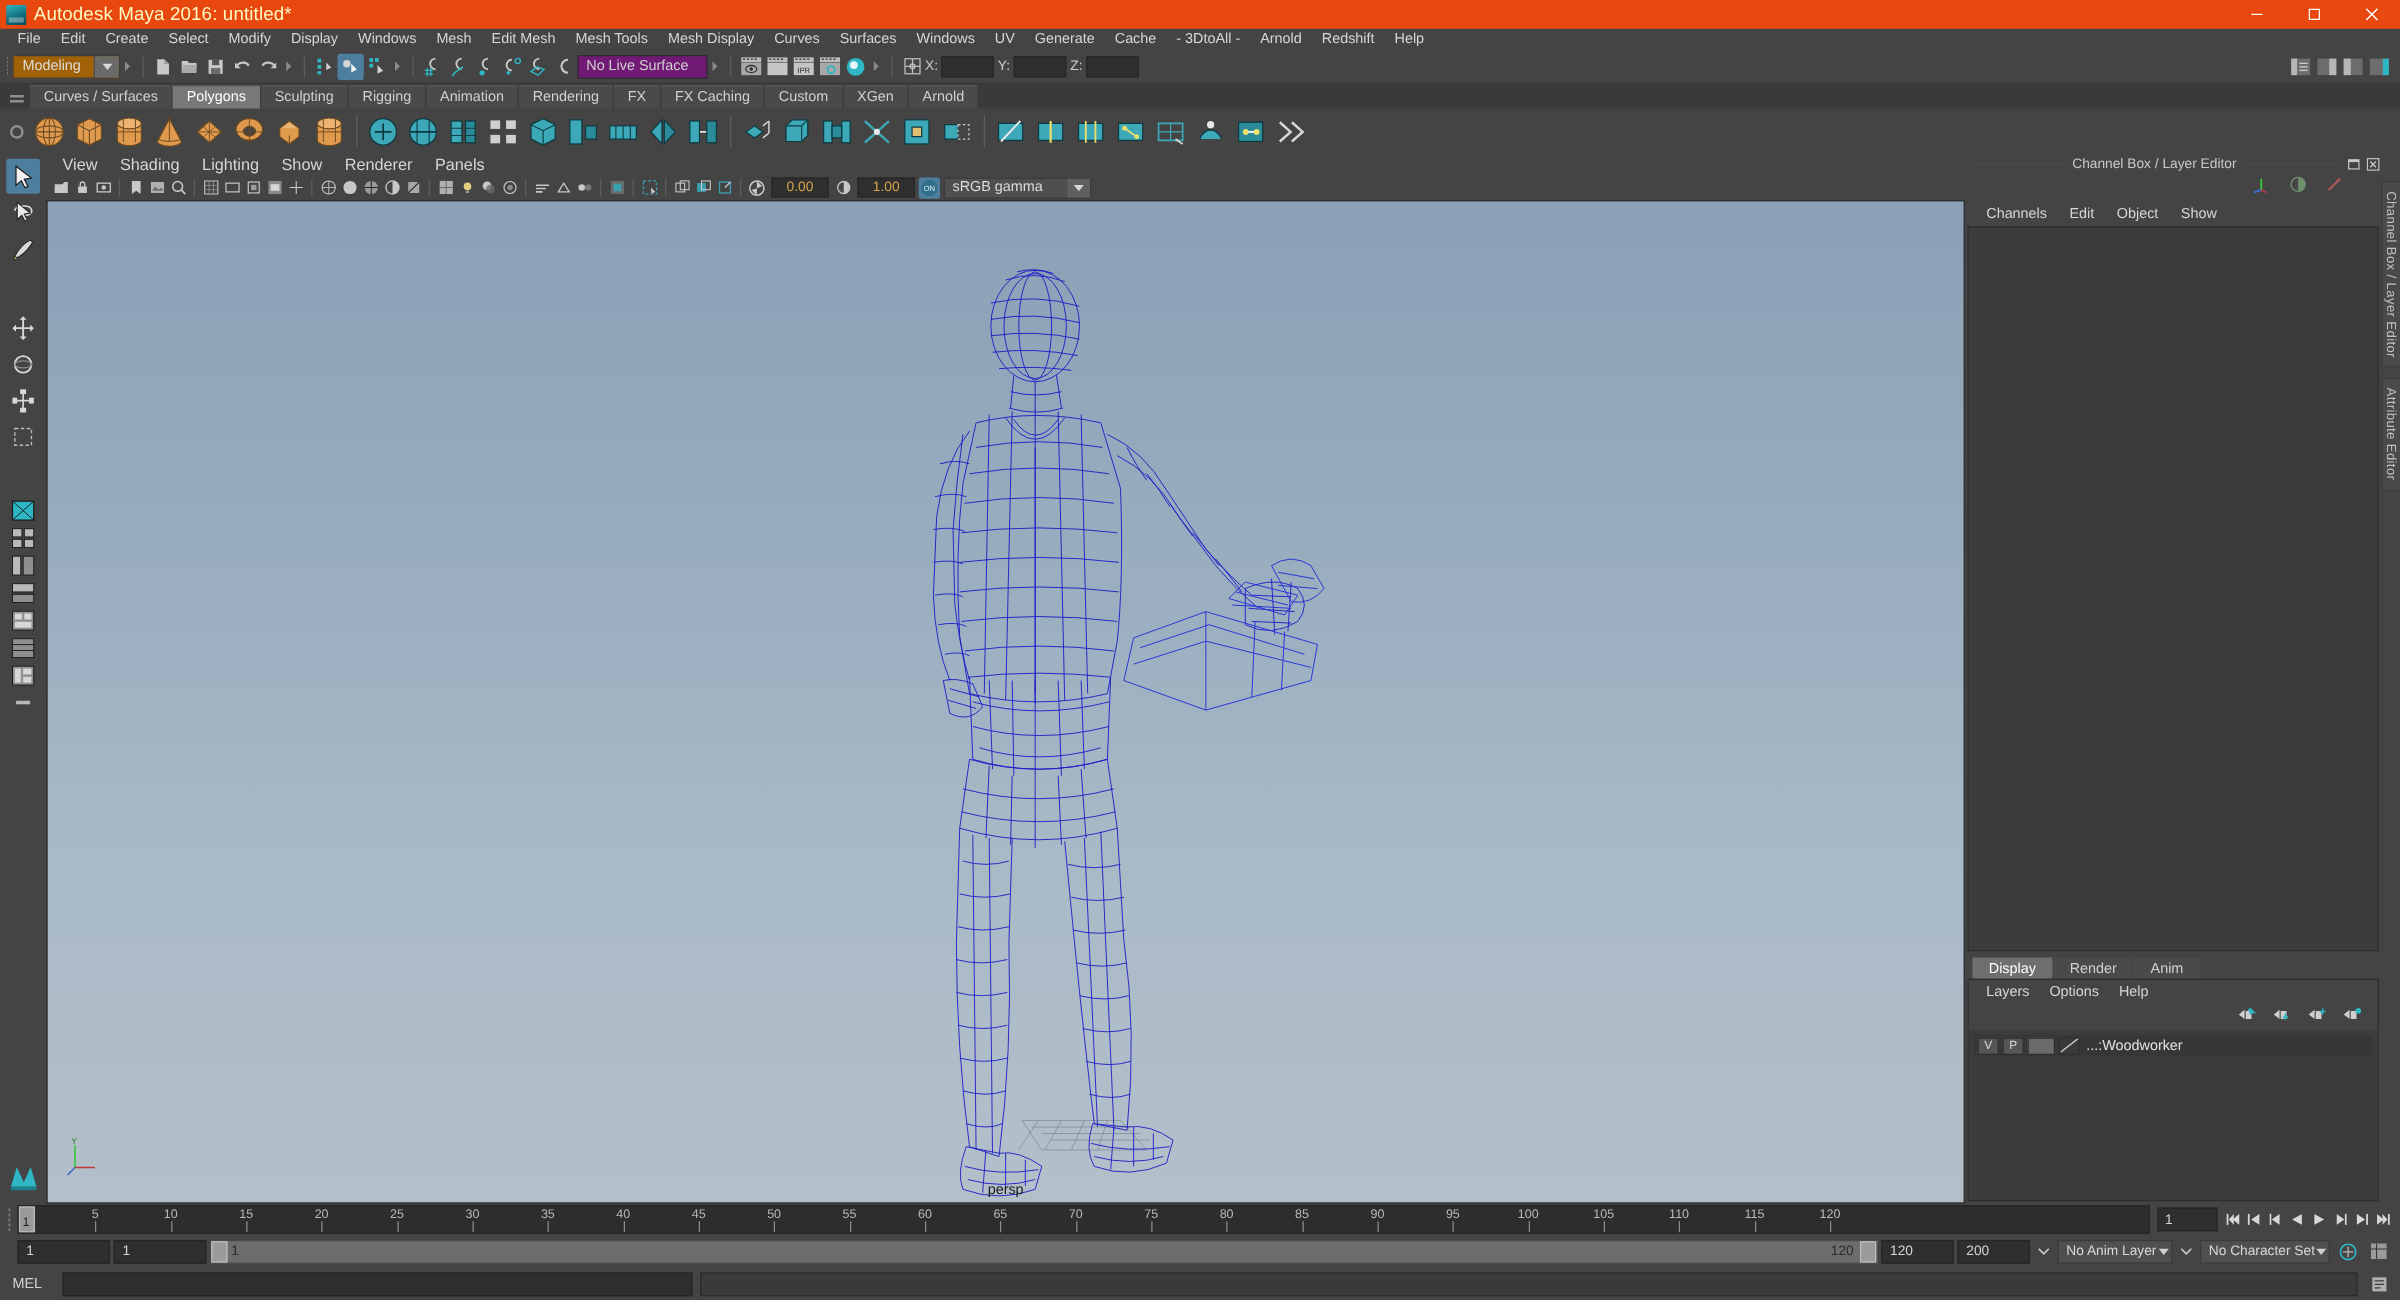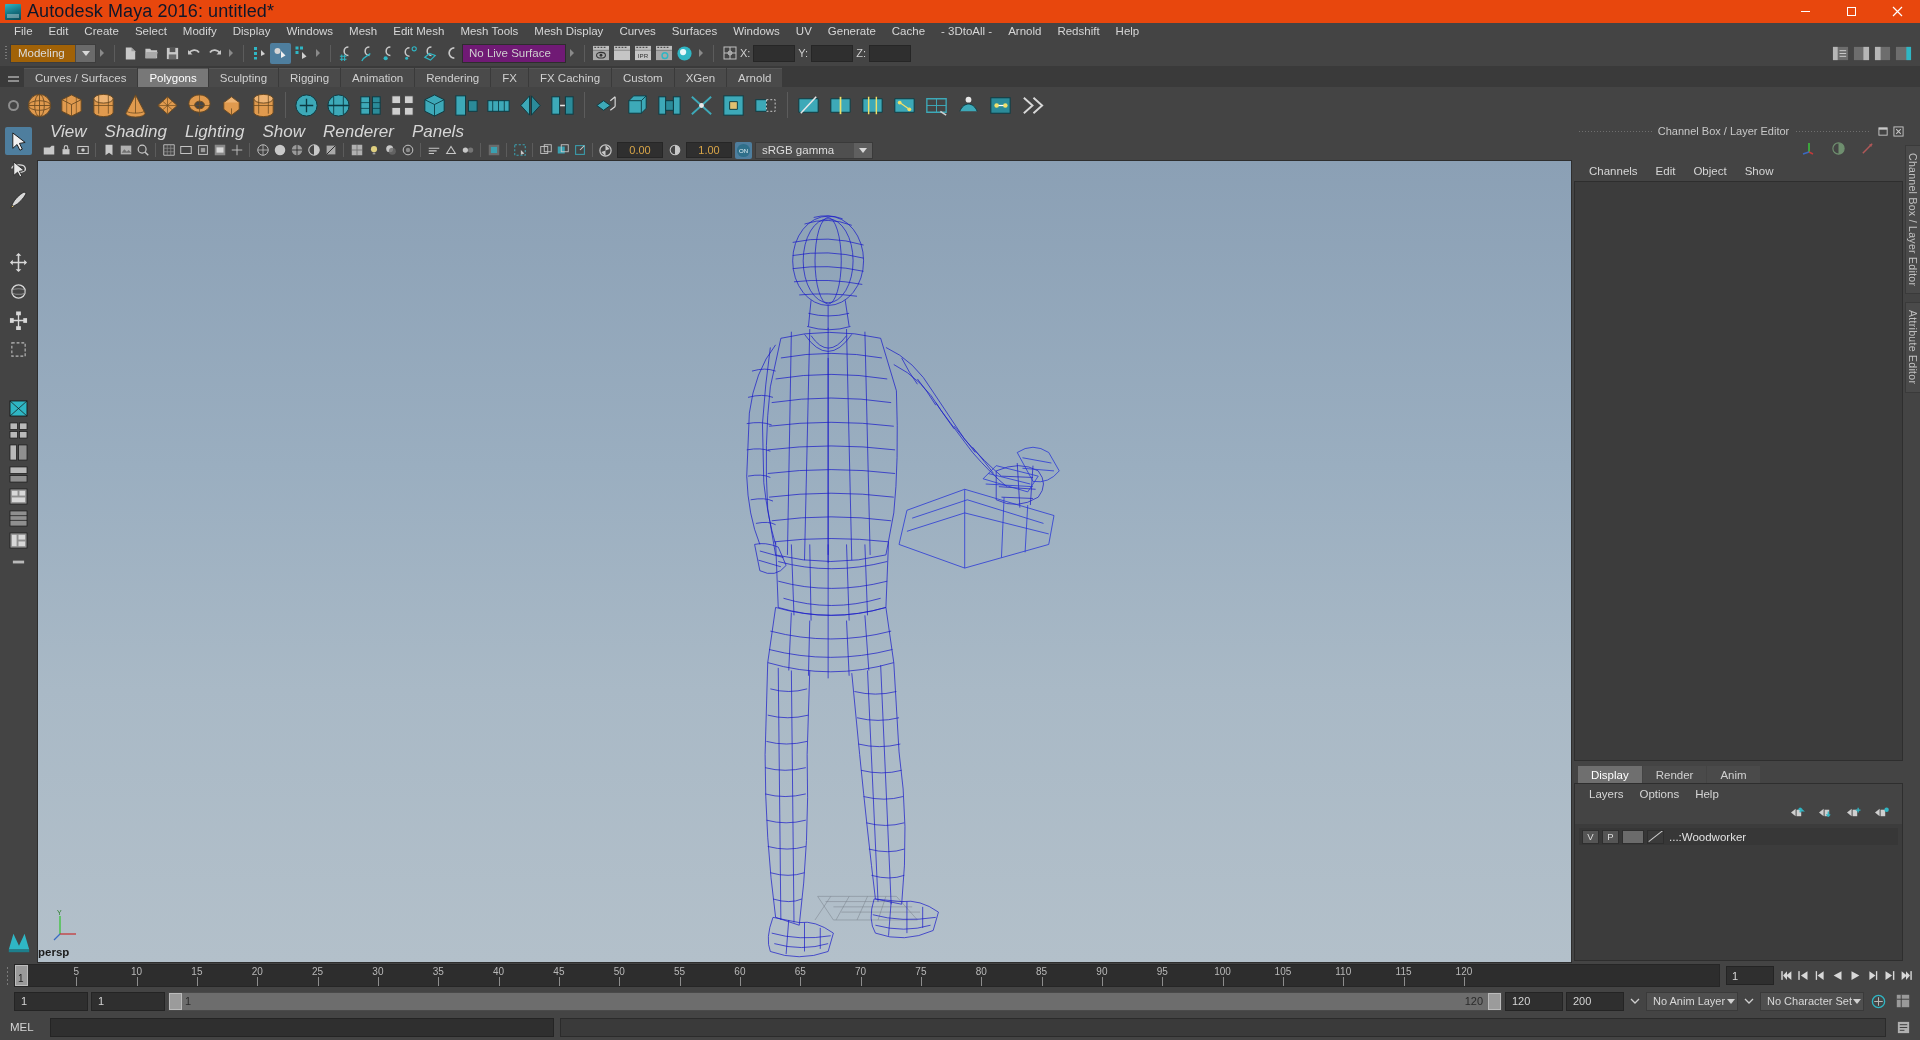--- a/index.html
+++ b/index.html
@@ -19,21 +19,21 @@
   }
   .title-logo {
     width: 16px; height: 16px; margin: 0 6px 0 5px; border-radius: 1px;
     background: linear-gradient(160deg,#2fb6c4 0%,#13707f 55%,#0a4a57 100%);
     position: relative; flex: 0 0 16px;
   }
   .title-logo::after{
     content:""; position:absolute; left:2px; right:2px; bottom:2px; height:4px;
     background:rgba(255,255,255,.35);
   }
-  .title-text { color: #0f172a; font-size: 18px; letter-spacing: .1px; }
+  .title-text { color: #fef9c3; font-size: 15px; letter-spacing: .1px; }
   .win-btns { position: absolute; right: 0; top: 0; height: 23px; display: flex; }
   .win-btn {
     width: 46px; height: 23px; display: flex; align-items: center; justify-content: center;
     color: #fff;
   }
   .win-btn svg { display:block; }
 
   
   .menubar {
     height: 17px; background: #444444; display: flex; align-items: center;
@@ -130,21 +130,21 @@
     width:30px;height:30px;margin-top:auto;margin-bottom:6px;
     display:flex;align-items:center;justify-content:center;
   }
 
   
   .viewcol { flex: 1 1 auto; display:flex; flex-direction:column; min-width:0; }
   .vp-menubar {
     height: 17px; background:#444444; display:flex; align-items:center; flex:0 0 17px;
     padding-left: 4px;
   }
-  .vp-menu { color:#d6d6d6; font-size:17px; padding: 0 9px; line-height:17px;font-style:italic; }
+  .vp-menu { color:#d6d6d6; font-size:13px; padding: 0 9px; line-height:17px; }
   .vp-toolbar {
     height: 20px; background:#444444; display:flex; align-items:center; flex:0 0 20px;
     padding-left: 3px;
   }
   .vpb { width:17px;height:17px; display:flex;align-items:center;justify-content:center;flex:0 0 17px; border-radius:2px;}
   .vpb.on { background:#4e7e9e; }
   .vsep2{ width:1px;height:14px;background:#5c5c5c;margin:0 4px;flex:0 0 1px;}
   .numfield {
     width:46px;height:16px;background:#2f2f2f;border:1px solid #262626;color:#d8a548;
     font-size:11px; display:flex;align-items:center;justify-content:center; margin:0 3px;
@@ -158,22 +158,22 @@
 
   
   .viewport {
     flex: 1 1 auto; position: relative; min-height:0;
     background: linear-gradient(180deg, #8ba0b5 0%, #9aaec0 38%, #a9b9c6 66%, #b3c0ca 100%);
     border: 1px solid #2e2e2e;
     overflow:hidden;
   }
   .vp-axis { position:absolute; left:14px; bottom:20px; width:34px; height:34px; }
   .vp-label {
-    position:absolute; left:0; right:0; bottom:4px; 
-    color:#1b1b1b; font-size:11.5px; font-weight:bold;
+    position:absolute; left:0; right:0; bottom:4px; text-align:center;
+    color:#1b1b1b; font-size:11.5px; font-weight:normal;
   }
   .model-svg { position:absolute; left:0; top:0; width:100%; height:100%; }
 
   
   .rightdock { width: 348px; flex:0 0 348px; background:#444444; display:flex; }
   .rd-main { flex:1 1 auto; display:flex; flex-direction:column; min-width:0; }
   .rd-title {
     height: 16px; display:flex; align-items:center; justify-content:center;
     position:relative; flex:0 0 16px;
   }

